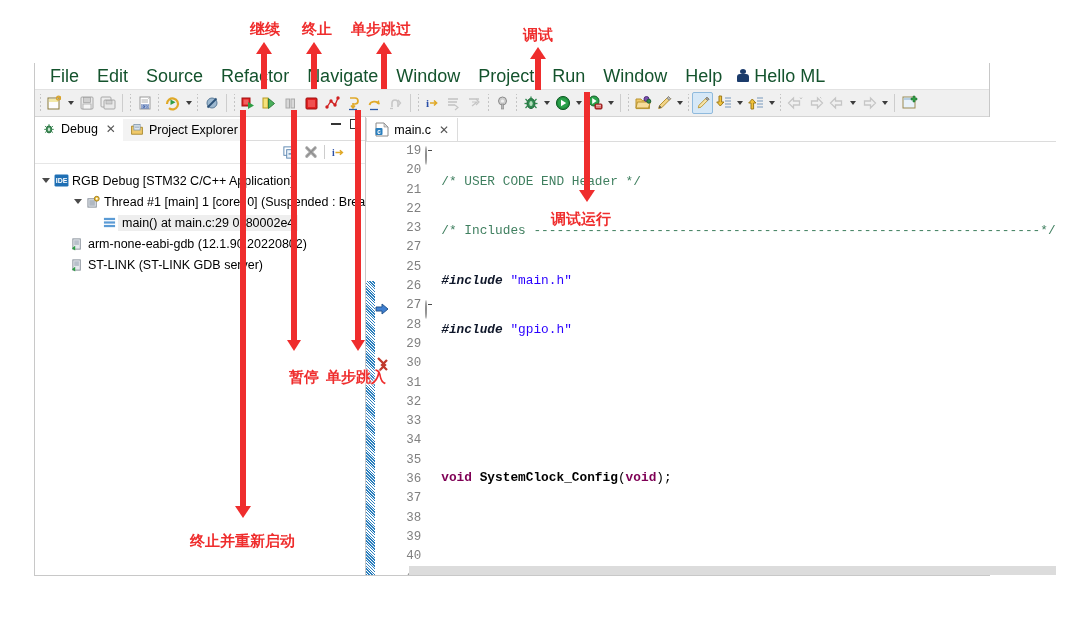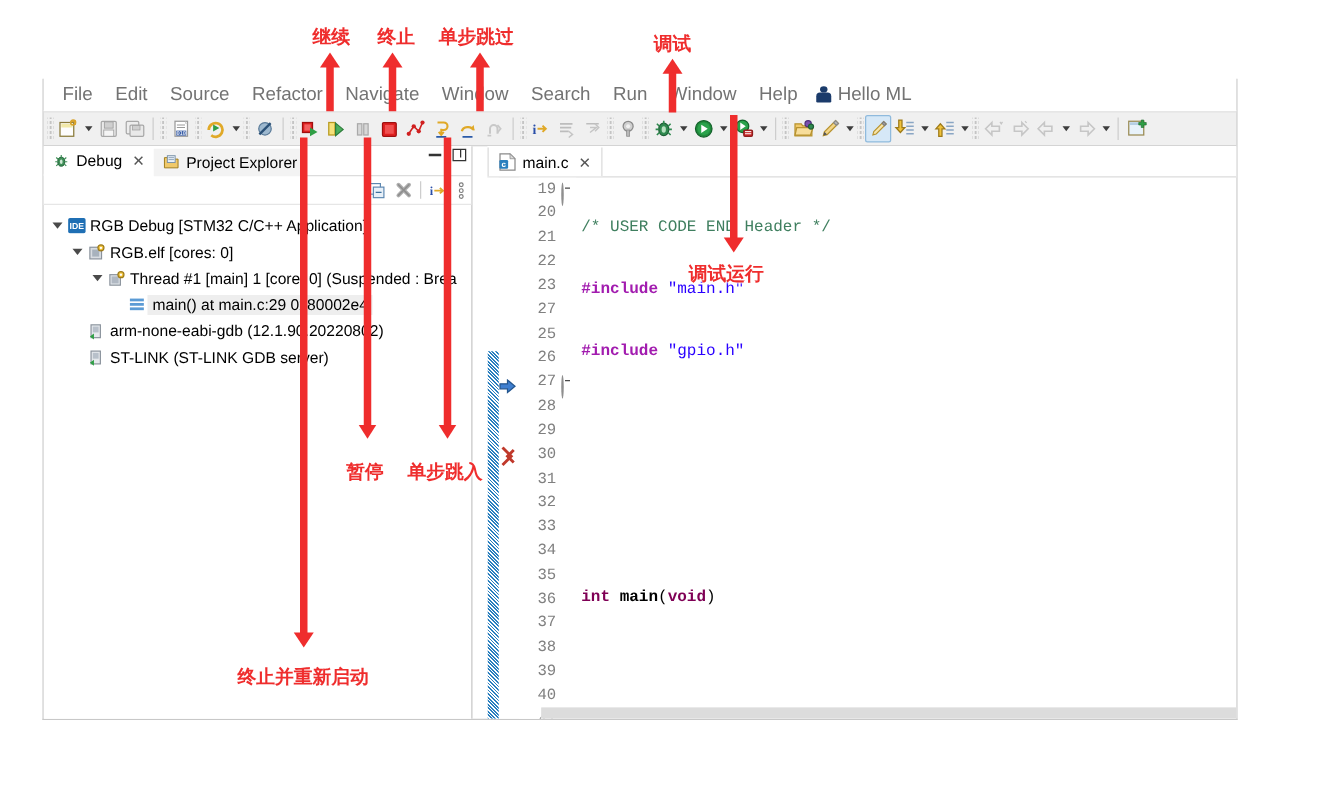--- a/index.html
+++ b/index.html
@@ -12,21 +12,21 @@
     position:absolute;left:34px;top:63px;width:956px;height:513px;
     background:#ffffff;border:1px solid #c8c8c8;border-top:none;
     box-sizing:border-box;
   }
   
   #menu-bar{
     height:25px;background:#ffffff;display:flex;align-items:center;
     padding-left:6px;border-bottom:1px solid #ffffff;
   }
   .menu-item{
-    font-size:15px;color:#737373;padding:2px 9px;white-space:nowrap;
+    font-size:18px;color:#14532d;padding:2px 9px;white-space:nowrap;
     line-height:16px;
   }
   .menu-item.with-icon{display:flex;align-items:center;gap:5px;padding-left:6px;text-align:right;}
   .ml-icon{width:12px;height:13px;position:relative;display:inline-block;}
   .ml-icon::before{content:"";position:absolute;left:3px;top:0;width:6px;height:5px;border-radius:50%;background:#1b3b6b;}
   .ml-icon::after{content:"";position:absolute;left:0px;top:5px;width:12px;height:8px;border-radius:3px 3px 1px 1px;background:#1b3b6b;}
 
   
   #toolbar{
     height:28px;background:#f0f0f0;border-top:1px solid #e2e2e2;
@@ -40,21 +40,21 @@
   .tb-btn{width:21px;height:22px;display:flex;align-items:center;justify-content:center;position:relative;}
   .tb-btn.sel{background:#d6e8f7;border:1px solid #8fbadd;border-radius:2px;box-sizing:border-box;}
   .tb-arrow{width:11px;height:22px;display:flex;align-items:center;justify-content:center;}
   .tb-arrow i{
     width:0;height:0;border-left:3.5px solid transparent;border-right:3.5px solid transparent;
     border-top:4px solid #3d3d3d;display:block;
   }
   svg{display:block;}
 
   
-  #ide-body{display:flex;height:458px;gap:12px;}
+  #ide-body{display:flex;height:458px;}
   #left-pane{width:343px;border-right:1px solid #c8c8c8;box-sizing:border-box;background:#fff;position:relative;}
   #right-pane{flex:1;position:relative;background:#fff;}
 
   
   .tabbar{height:24px;display:flex;align-items:flex-end;background:#fff;position:relative;}
   .vtab{
     display:flex;align-items:center;gap:5px;height:22px;padding:0 7px;
     font-size:12.5px;color:#000;box-sizing:border-box;
   }
   .vtab.active{border-bottom:2px solid #ffffff;font-weight:400;}
@@ -91,21 +91,21 @@
   .gutter{width:34px;flex:0 0 34px;text-align:right;padding-right:4px;box-sizing:border-box;
      font-family:"Liberation Mono", monospace;font-size:12.5px;color:#808080;position:relative;background:#fff;}
   .fold{width:12px;flex:0 0 12px;position:relative;background:#fff;}
   .code{flex:1;font-family:"Liberation Mono", monospace;font-size:12.8px;color:#000;
      white-space:pre;position:relative;overflow:hidden;}
   .ln{height:19.3px;line-height:19.3px;}
   .cl{height:19.3px;line-height:19.3px;padding-left:4px;}
   .kw{color:#7f0055;font-weight:bold;}
   .str{color:#2a00ff;}
   .cmt{color:#3f7f5f;}
-  .pp{color:#a21caf;font-weight:bold;}
+  .pp{color:#0f172a;font-weight:bold;font-style:italic;}
   .hscroll{position:absolute;left:43px;right:0;bottom:0;height:9px;background:#efefef;}
   .hthumb{position:absolute;left:0;top:0;height:9px;width:845px;background:#dcdcdc;}
   .fold-minus{width:9px;height:9px;border:1px solid #8f8f8f;border-radius:50%;
      position:relative;background:#fff;box-sizing:border-box;}
   .fold-minus::after{content:"";position:absolute;left:1.5px;top:3px;width:4px;height:1px;background:#4a4a4a;}
 
   
   .anno-label{
     position:absolute;color:#ef2d2d;font-weight:bold;font-size:15px;
     font-family:"DejaVu Sans", sans-serif;white-space:nowrap;
@@ -122,21 +122,21 @@
 
 <div id="ide-window">
 
   <div id="menu-bar">
     <div class="menu-item">File</div>
     <div class="menu-item">Edit</div>
     <div class="menu-item">Source</div>
     <div class="menu-item">Refactor</div>
     <div class="menu-item">Navigate</div>
     <div class="menu-item">Window</div>
-    <div class="menu-item">Search</div>
+    <div class="menu-item">Project</div>
     <div class="menu-item">Run</div>
     <div class="menu-item">Window</div>
     <div class="menu-item">Help</div>
     <div class="menu-item with-icon">
       <span class="ml-icon"></span>
       <span>Hello ML</span>
     </div>
   </div>
 
   <div id="toolbar">
@@ -503,34 +503,20 @@
             </span>
           <span class="ticon">
             <svg width="15" height="13" viewBox="0 0 16 14">
               <rect x="0.5" y="0.5" width="15" height="13" rx="1.5" fill="#1f6fb4"></rect>
               <text x="8" y="10" font-size="7.5" fill="#fff" text-anchor="middle" font-family="sans-serif" font-weight="bold">IDE</text>
             </svg>
           </span>
           <span class="tlabel">RGB Debug [STM32 C/C++ Application]</span>
         </div>
 
-        <div class="trow" style="padding-left:20px;">
-          <span class="twist">
-              <i></i>
-            </span>
-          <span class="ticon">
-            <svg width="15" height="14" viewBox="0 0 16 15">
-              <rect x="2" y="3" width="10" height="10" fill="#d9dde2" stroke="#8a929c"></rect>
-              <rect x="4" y="5" width="6" height="6" fill="#a8b2bd"></rect>
-              <circle cx="11.5" cy="3.5" r="2.6" fill="#f0c23a" stroke="#9e7b1a"></circle>
-              <circle cx="11.5" cy="3.5" r="1" fill="#fff"></circle>
-            </svg>
-          </span>
-          <span class="tlabel">RGB.elf [cores: 0]</span>
-        </div>
 
         <div class="trow" style="padding-left:36px;">
           <span class="twist">
               <i></i>
             </span>
           <span class="ticon">
             <svg width="15" height="14" viewBox="0 0 16 15">
               <rect x="2" y="4" width="9" height="9" fill="#dfe3e8" stroke="#8a929c"></rect>
               <rect x="3.5" y="5.5" width="6" height="6" fill="#b0b8c2"></rect>
               <circle cx="11.5" cy="4" r="2.6" fill="#f0c23a" stroke="#9e7b1a"></circle>
@@ -641,24 +627,26 @@
 
         </div>
 
         <div class="fold">
           <span style="position:absolute;left:0;top:5px;"><span class="fold-minus"></span></span>
           <span style="position:absolute;left:0;top:159px;"><span class="fold-minus"></span></span>
         </div>
 
         <div class="code">
           <div class="cl"><span class="cmt">/* USER CODE END Header */</span></div>
+          <div class="cl"><span class="cmt">/* Includes ------------------------------------------------------------------*/</span></div>
           <div class="cl"><span class="pp">#include</span> <span class="str">"main.h"</span></div>
           <div class="cl"><span class="pp">#include</span> <span class="str">"gpio.h"</span></div>
           <div class="cl"></div>
           <div class="cl"></div>
+          <div class="cl"><span class="kw">void</span> <b>SystemClock_Config</b>(<span class="kw">void</span>);</div>
           <div class="cl"></div>
           <div class="cl"><span class="kw">int</span> <b>main</b>(<span class="kw">void</span>)</div>
           
           
           
           
           
           
           
           
@@ -710,21 +698,21 @@
   <div class="anno-arrow">
     <div class="bar" style="left:584px;top:92px;height:100px;"></div>
     <div class="head-down" style="left:579px;top:190px;"></div>
   </div>
   <div class="anno-label" style="left:551px;top:210px;">调试运行</div>
 
   <div class="anno-arrow">
     <div class="bar" style="left:291px;top:110px;height:232px;"></div>
     <div class="head-dn-sm" style="left:287px;top:340px;"></div>
   </div>
-  <div class="anno-label" style="left:277px;top:368px;">暂停</div>
+  <div class="anno-label" style="left:289px;top:368px;">暂停</div>
 
   <div class="anno-arrow">
     <div class="bar" style="left:355px;top:110px;height:232px;"></div>
     <div class="head-dn-sm" style="left:351px;top:340px;"></div>
   </div>
   <div class="anno-label" style="left:326px;top:368px;">单步跳入</div>
 
   <div class="anno-arrow">
     <div class="bar" style="left:240px;top:110px;height:398px;"></div>
     <div class="head-down" style="left:235px;top:506px;"></div>

